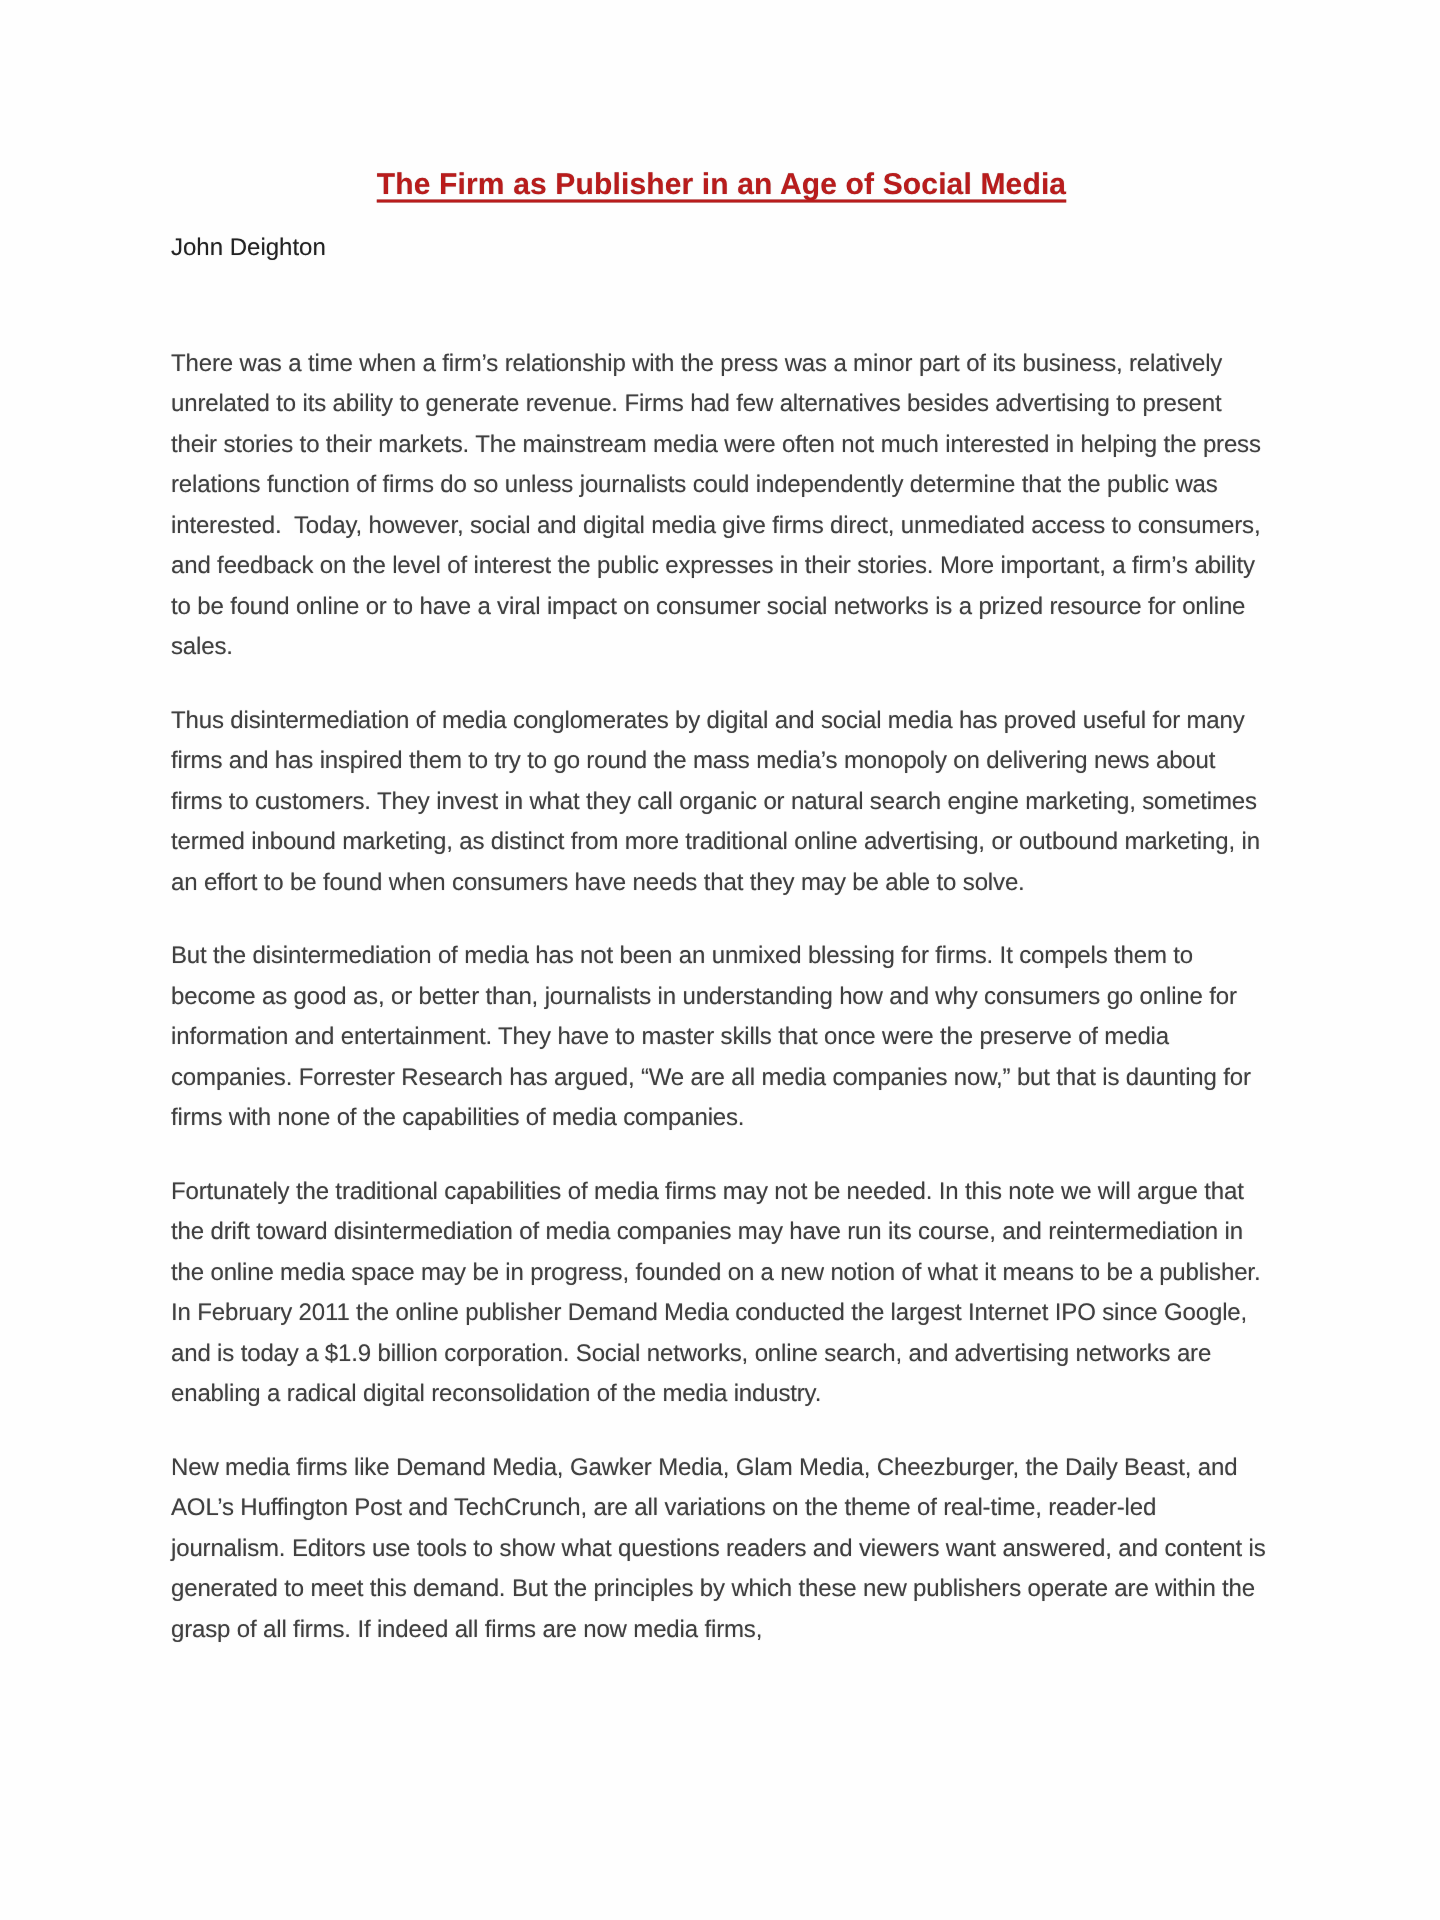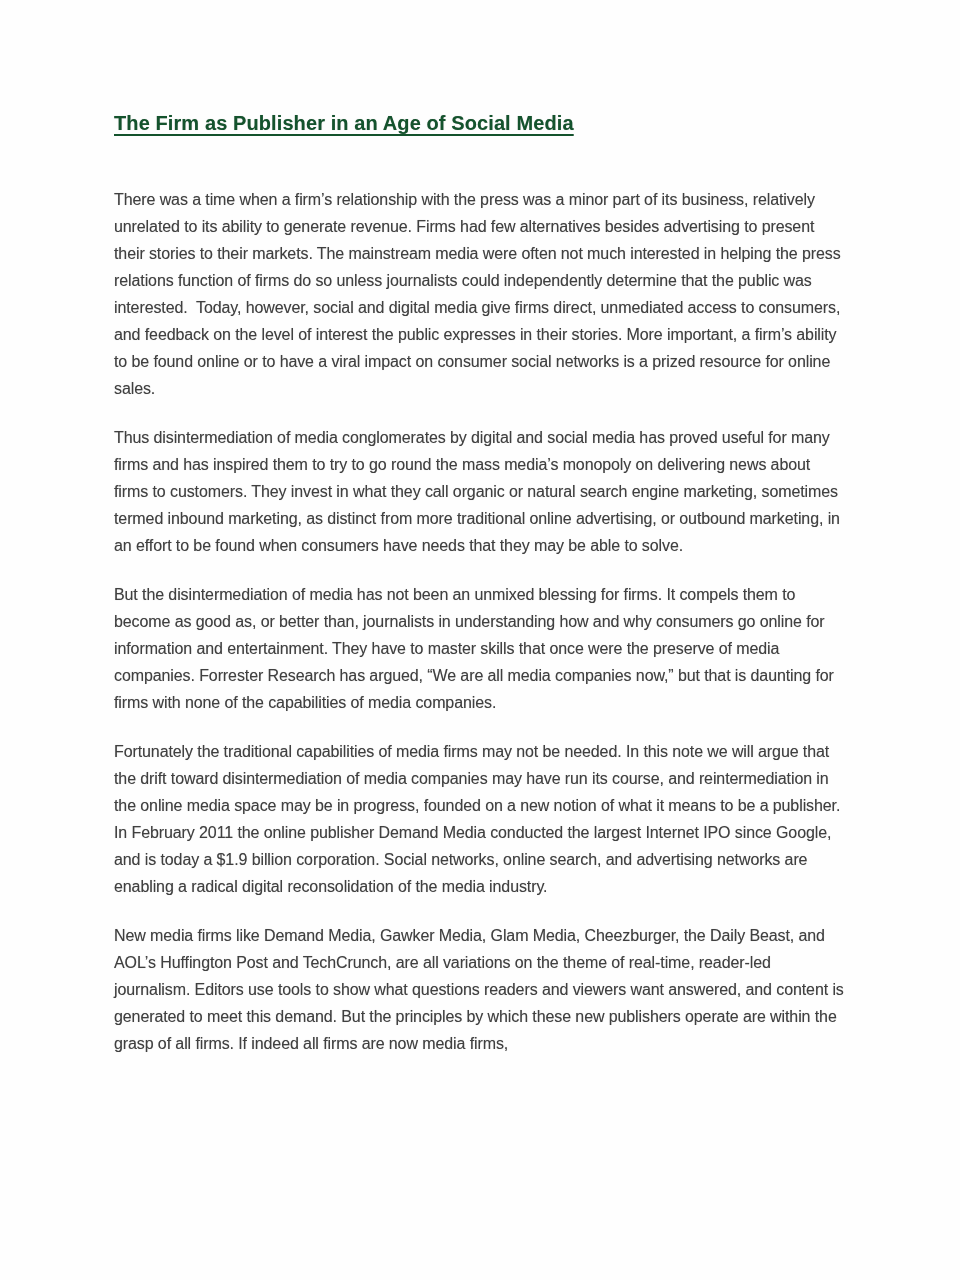--- a/index.html
+++ b/index.html
@@ -22,25 +22,26 @@
     width: 734px;
     color: #1b1b1b;
     
     text-shadow: 0 0 0.7px rgba(27,27,27,0.35);
   }
   .doc-title {
     margin: 0;
     font-size: 20px;
     line-height: 26px;
     font-weight: bold;
-    color: #14532d;
+    color: #b91c1c;
     text-decoration: underline;
     text-decoration-thickness: 2px;
     text-underline-offset: 4px;
     letter-spacing: 0.1px;
+    text-align: center;
   }
   .author {
     margin: 17px 0 0 0;
     font-size: 16px;
     line-height: 26px;
     color: #222222;
   }
   .body-copy p {
     margin: 0 0 22px 0;
     font-size: 16px;
@@ -52,20 +53,21 @@
   .body-copy p.first {
     margin-top: 50px;
   }
 </style>
 </head>
 <body>
 
 <div class="page">
   <div class="content">
     <h1 class="doc-title">The Firm as Publisher in an Age of Social Media</h1>
+    <div class="author">John Deighton</div>
     <div class="body-copy">
       <p class="first">There was a time when a firm’s relationship with the press was a minor part of its business, relatively unrelated to its ability to generate revenue. Firms had few alternatives besides advertising to present their stories to their markets. The mainstream media were often not much interested in helping the press relations function of firms do so unless journalists could independently determine that the public was interested.  Today, however, social and digital media give firms direct, unmediated access to consumers, and feedback on the level of interest the public expresses in their stories. More important, a firm’s ability to be found online or to have a viral impact on consumer social networks is a prized resource for online sales.</p>
       <p>Thus disintermediation of media conglomerates by digital and social media has proved useful for many firms and has inspired them to try to go round the mass media’s monopoly on delivering news about firms to customers. They invest in what they call organic or natural search engine marketing, sometimes termed inbound marketing, as distinct from more traditional online advertising, or outbound marketing, in an effort to be found when consumers have needs that they may be able to solve.</p>
       <p>But the disintermediation of media has not been an unmixed blessing for firms. It compels them to become as good as, or better than, journalists in understanding how and why consumers go online for information and entertainment. They have to master skills that once were the preserve of media companies. Forrester Research has argued, “We are all media companies now,” but that is daunting for firms with none of the capabilities of media companies.</p>
       <p>Fortunately the traditional capabilities of media firms may not be needed. In this note we will argue that the drift toward disintermediation of media companies may have run its course, and reintermediation in the online media space may be in progress, founded on a new notion of what it means to be a publisher. In February 2011 the online publisher Demand Media conducted the largest Internet IPO since Google, and is today a $1.9 billion corporation. Social networks, online search, and advertising networks are enabling a radical digital reconsolidation of the media industry.</p>
       <p>New media firms like Demand Media, Gawker Media, Glam Media, Cheezburger, the Daily Beast, and AOL’s Huffington Post and TechCrunch, are all variations on the theme of real-time, reader-led journalism. Editors use tools to show what questions readers and viewers want answered, and content is generated to meet this demand. But the principles by which these new publishers operate are within the grasp of all firms. If indeed all firms are now media firms,</p>
     </div>
   </div>
 </div>
 

